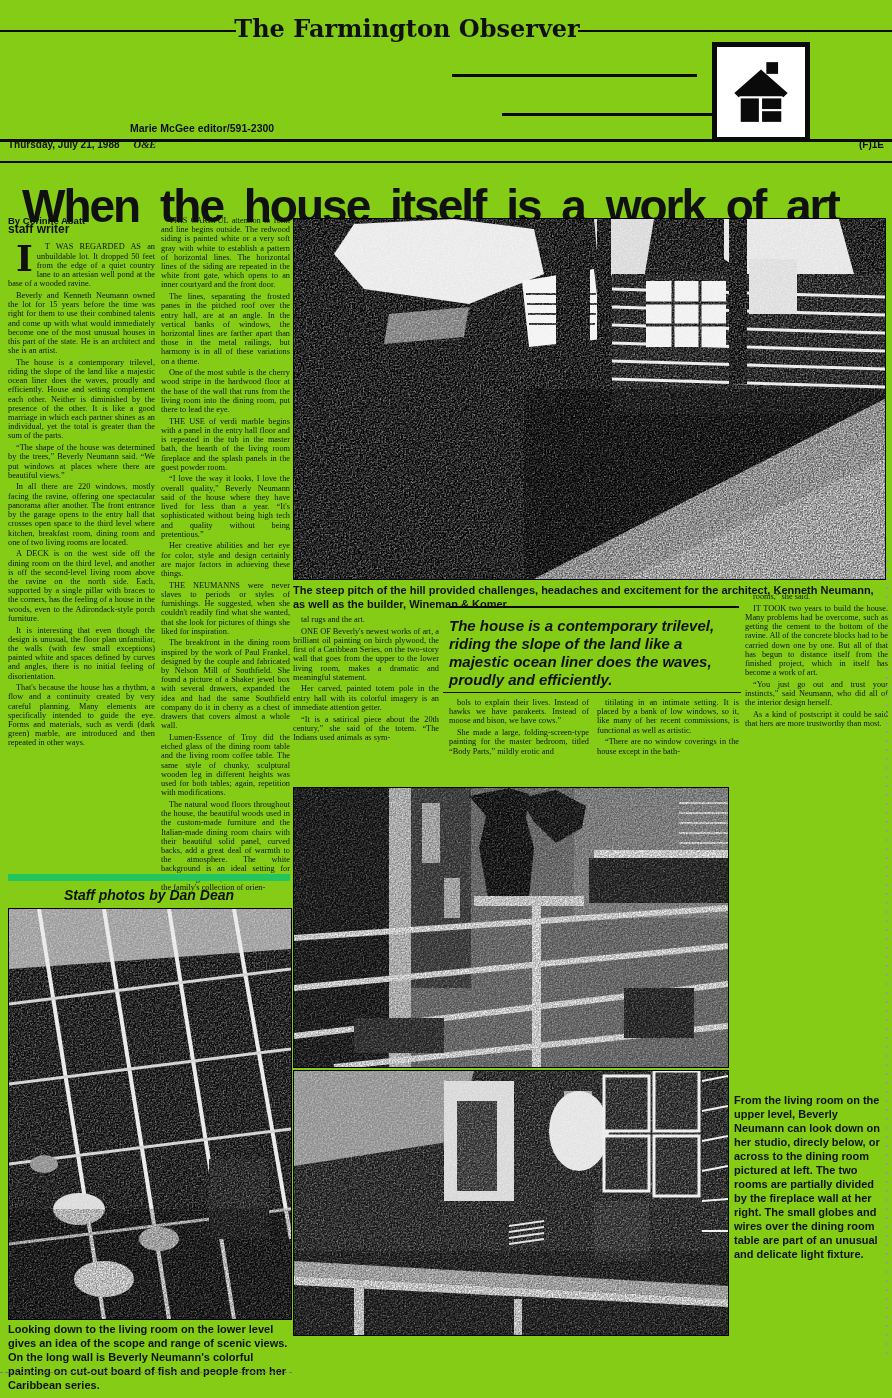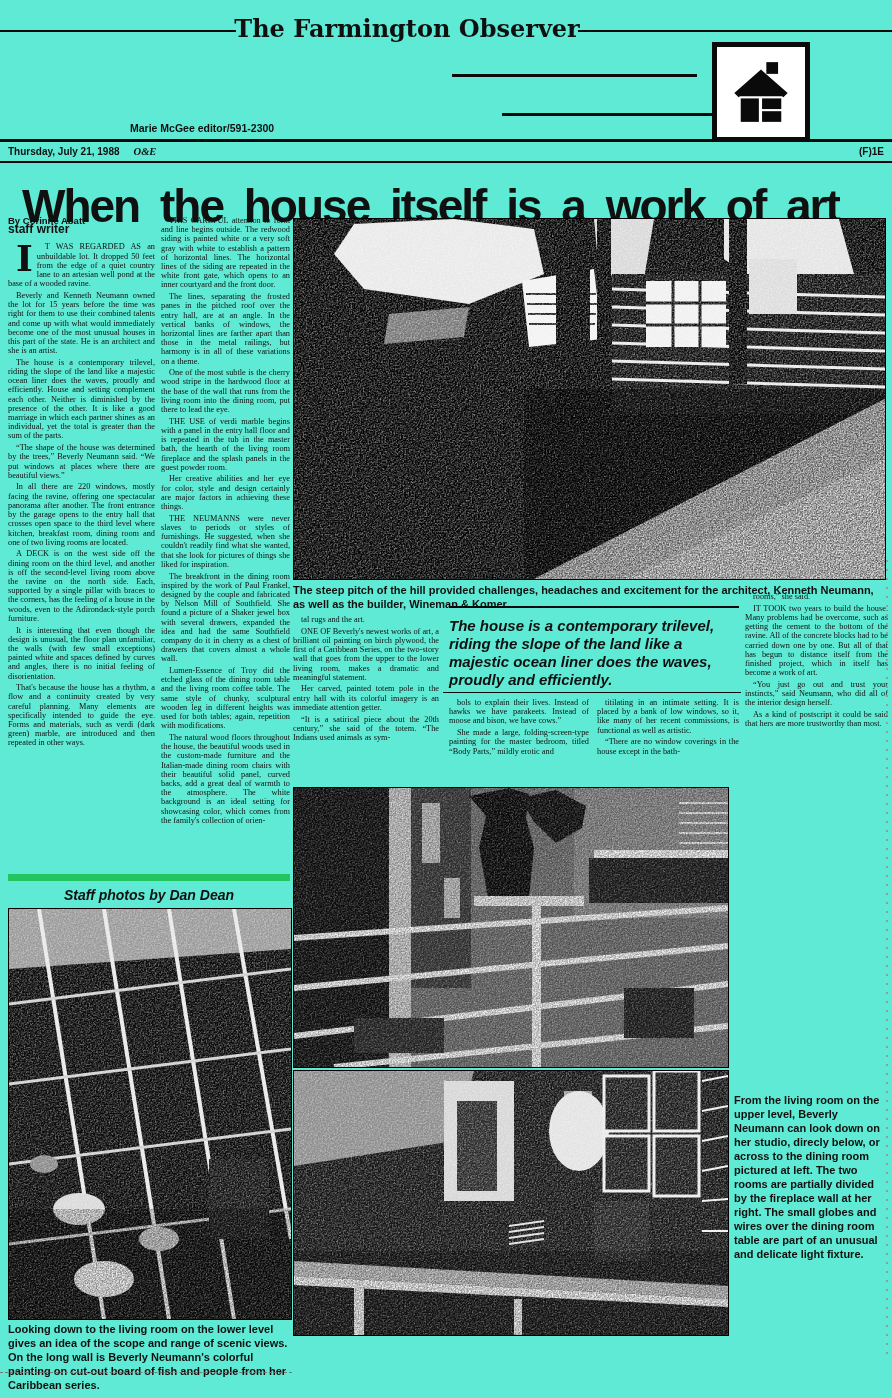--- a/index.html
+++ b/index.html
@@ -1,29 +1,29 @@
 <!DOCTYPE html>
 <html><head>
 <meta charset="utf-8">
 <style>
   html,body{margin:0;padding:0;background:#e8e8e4;}
-  #page{position:relative;width:892px;height:1398px;background:#5eead4;margin:0 auto;
+  #page{position:relative;width:892px;height:1398px;background:#84cc16;margin:0 auto;
         font-family:"Liberation Serif",serif;color:#101010;overflow:hidden;}
   .rule{position:absolute;background:#0a0a0a;}
   
   .mast-title{position:absolute;top:14px;left:232px;width:350px;text-align:center;
      font-family:"DejaVu Serif",serif;font-weight:bold;font-size:24px;letter-spacing:0px;}
   .section-title{position:absolute;top:46px;left:26px;font-family:"Liberation Sans",sans-serif;
      font-weight:bold;font-size:66px;letter-spacing:-3px;white-space:nowrap;}
   .editor-line{position:absolute;top:122px;left:118px;font-family:"Liberation Sans",sans-serif;
      font-weight:bold;font-size:10.5px;padding-left:12px;}
   .logo-box{position:absolute;top:42px;left:712px;width:88px;height:90px;border:5px solid #0a0a0a;
      background:#fff;display:flex;align-items:center;justify-content:center;}
   
-  .dateline{position:absolute;top:146px;left:8px;width:876px;display:flex;justify-content:space-between;
+  .dateline{position:absolute;top:139px;left:8px;width:876px;display:flex;justify-content:space-between;
      font-family:"Liberation Sans",sans-serif;font-weight:bold;font-size:10px;}
   .oe{font-family:"Liberation Serif",serif;font-style:italic;font-weight:bold;margin-left:14px;font-size:10.5px;}
   
   .headline{position:absolute;top:163px;left:6px;width:884px;font-family:"Liberation Sans",sans-serif;
      font-weight:bold;font-size:46px;letter-spacing:-2px;word-spacing:10px;white-space:nowrap;}
   
   .col{position:absolute;text-align:justify;font-size:8.3px;line-height:9.2px;}
   .col p{margin:0 0 2.5px;text-indent:8px;}
   .byline{font-family:"Liberation Sans",sans-serif;font-weight:bold;font-size:9.5px;text-align:left;}
   .byline-role{font-family:"Liberation Sans",sans-serif;font-weight:bold;font-size:12px;text-align:left;margin-bottom:8px;}
@@ -93,20 +93,21 @@
         <p>That's because the house has a rhythm, a flow and a continuity created by very careful planning. Many elements are specifically intended to guide the eye. Forms and materials, such as verdi (dark green) marble, are introduced and then repeated in other ways.</p>
       </div>
   </div>
 
   <div class="col" style="left:161px;top:216px;width:129px;">
     <div>
         <p>THIS CAREFUL attention to form and line begins outside. The redwood siding is painted white or a very soft gray with white to establish a pattern of horizontal lines. The horizontal lines of the siding are repeated in the white front gate, which opens to an inner courtyard and the front door.</p>
         <p>The lines, separating the frosted panes in the pitched roof over the entry hall, are at an angle. In the vertical banks of windows, the horizontal lines are farther apart than those in the metal railings, but harmony is in all of these variations on a theme.</p>
         <p>One of the most subtle is the cherry wood stripe in the hardwood floor at the base of the wall that runs from the living room into the dining room, put there to lead the eye.</p>
         <p>THE USE of verdi marble begins with a panel in the entry hall floor and is repeated in the tub in the master bath, the hearth of the living room fireplace and the splash panels in the guest powder room.</p>
+        <p>“I love the way it looks, I love the overall quality,” Beverly Neumann said of the house where they have lived for less than a year. “It's sophisticated without being high tech and quality without being pretentious.”</p>
         <p>Her creative abilities and her eye for color, style and design certainly are major factors in achieving these things.</p>
         <p>THE NEUMANNS were never slaves to periods or styles of furnishings. He suggested, when she couldn't readily find what she wanted, that she look for pictures of things she liked for inspiration.</p>
         <p>The breakfront in the dining room inspired by the work of Paul Frankel, designed by the couple and fabricated by Nelson Mill of Southfield. She found a picture of a Shaker jewel box with several drawers, expanded the idea and had the same Southfield company do it in cherry as a chest of drawers that covers almost a whole wall.</p>
         <p>Lumen-Essence of Troy did the etched glass of the dining room table and the living room coffee table. The same style of chunky, sculptural wooden leg in different heights was used for both tables; again, repetition with modifications.</p>
         <p>The natural wood floors throughout the house, the beautiful woods used in the custom-made furniture and the Italian-made dining room chairs with their beautiful solid panel, curved backs, add a great deal of warmth to the atmosphere. The white background is an ideal setting for showcasing color, which comes from the family's collection of orien-</p>
       </div>
   </div>
 
   <div class="photo" style="left:293px;top:218px;width:591px;height:360px;">
     <svg width="591" height="360" viewBox="0 0 591 360">

